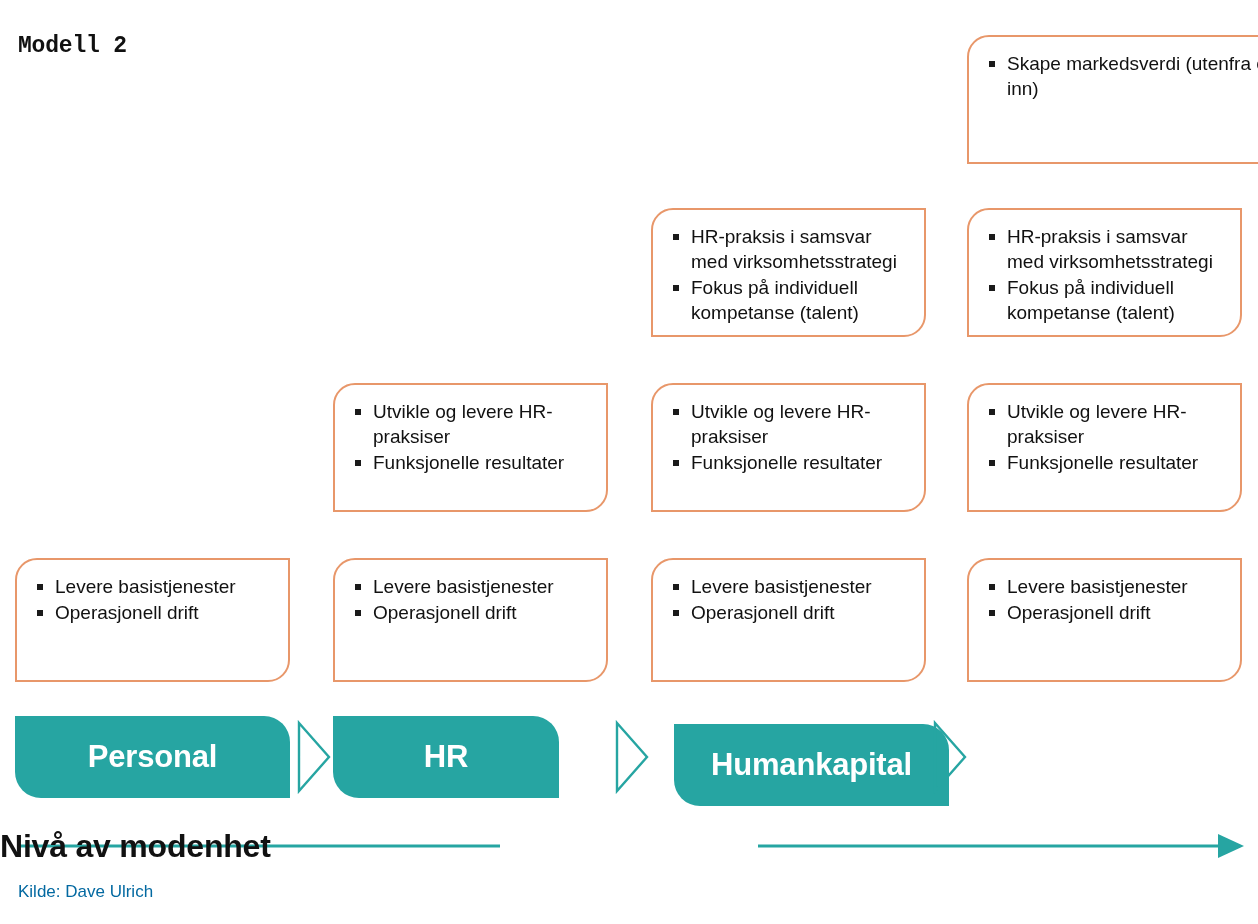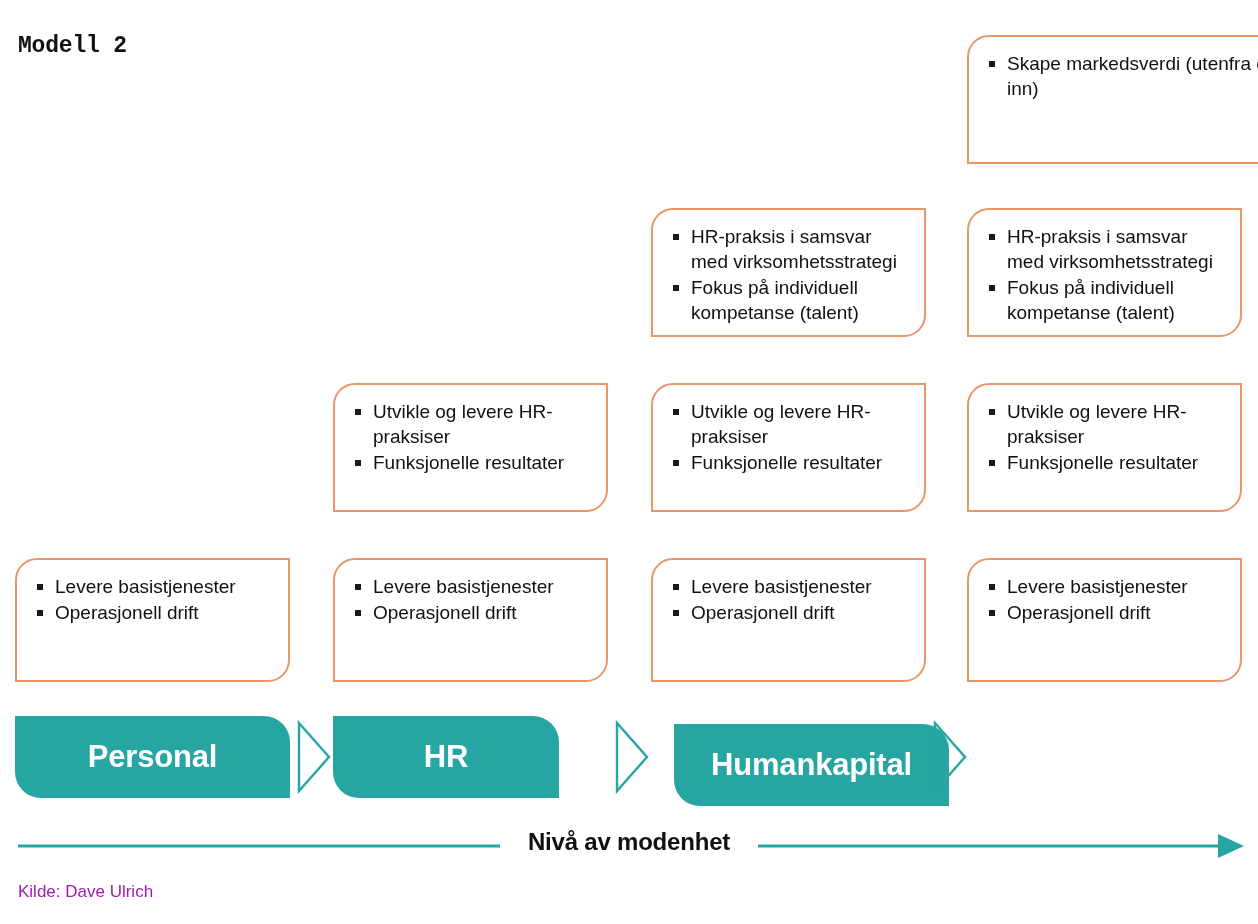--- a/index.html
+++ b/index.html
@@ -100,35 +100,35 @@
     left: 0;
     top: 824px;
     width: 1258px;
     height: 46px;
   }
   #maturity-label {
     position: absolute;
     left: 0;
     top: 828px;
     width: 1258px;
-    text-align: center;
-    font-size: 24px;
+    text-align: left;
+    font-size: 32px;
     font-weight: bold;
     color: #111111;
     letter-spacing: -0.2px;
     pointer-events: none;
   }
 
   
   #source-note {
     position: absolute;
     left: 18px;
     top: 882px;
     font-size: 17px;
-    color: #a21caf;
+    color: #0369a1;
   }
 </style>
 </head>
 <body>
 
 <div id="slide">
 
   <div id="page-title">Modell 2</div>
 
   <div class="card" style="left:967px; top:35px; width:332px; height:129px;">

